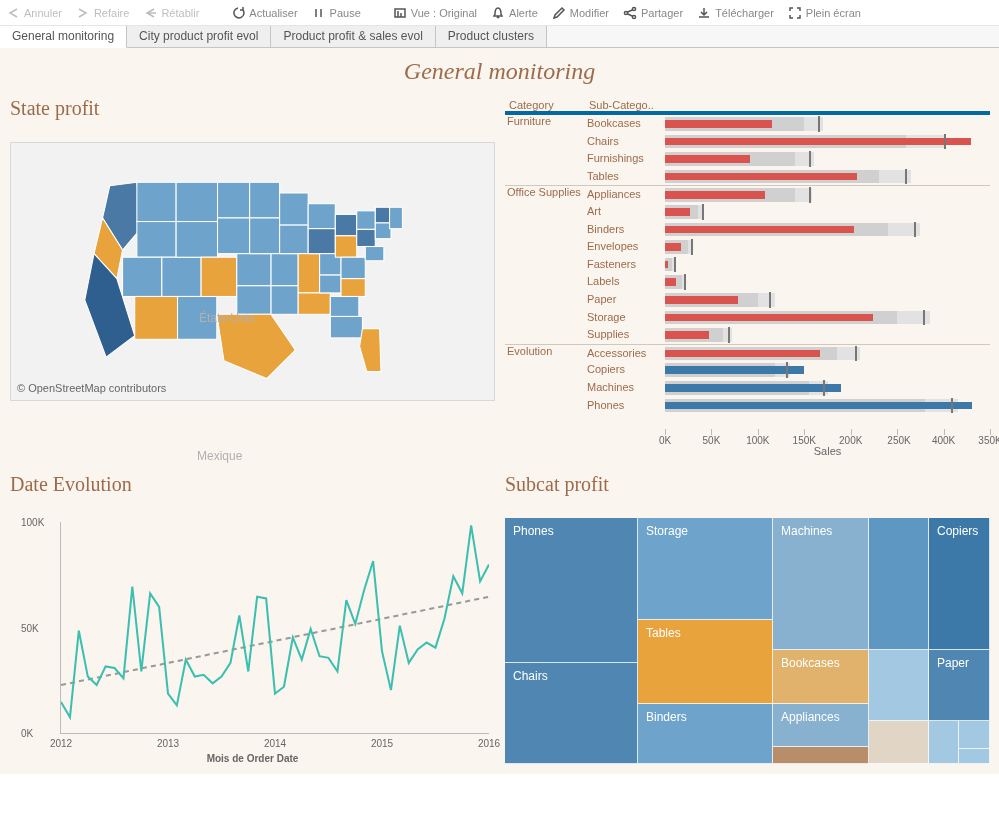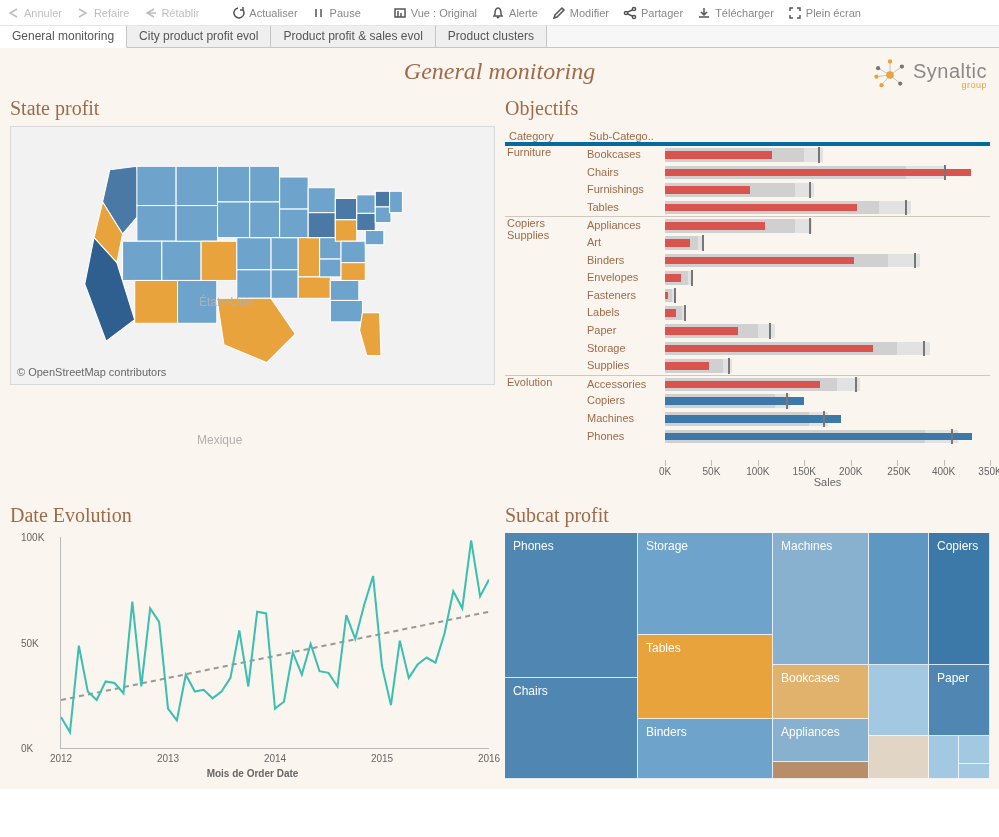--- a/index.html
+++ b/index.html
@@ -94,21 +94,21 @@
     letter-spacing: .5px;
   }
   .brand svg { width: 34px; height: 34px; }
 
   .grid {
     display: grid;
     grid-template-columns: 485px 485px;
     grid-template-rows: auto auto;
     gap: 10px;
   }
-  .card { display: flex; flex-direction: column; }
+  .card { display: flex; flex-direction: column; gap: 16px; }
   .card-title {
     font-family: Georgia, "Times New Roman", serif;
     font-size: 20px;
     color: var(--type-brown);
     margin: 2px 0 6px 0;
   }
 
   
   .map-frame {
     position: relative;
@@ -260,38 +260,20 @@
 </div>
 
 <div class="tab-strip" id="tab-strip">
     <div class="tab active">General monitoring</div>
     <div class="tab">City product profit evol</div>
     <div class="tab">Product profit &amp; sales evol</div>
     <div class="tab">Product clusters</div>
   </div>
 
 <div class="dash">
-  <div class="brand">
-    <svg viewBox="0 0 40 40">
-      <g stroke="#bbb" stroke-width="1">
-          <path d="M20 20 L6 12 M20 20 L34 10 M20 20 L10 32 M20 20 L32 30 M20 20 L20 4 M20 20 L4 22"></path>
-        </g>
-      <circle cx="20" cy="20" r="4.5" fill="#e8a33d"></circle>
-      <circle cx="6" cy="12" r="2.5" fill="#777"></circle>
-      <circle cx="34" cy="10" r="2.5" fill="#777"></circle>
-      <circle cx="10" cy="32" r="2.5" fill="#e8a33d"></circle>
-      <circle cx="32" cy="30" r="2.5" fill="#777"></circle>
-      <circle cx="20" cy="4" r="2.5" fill="#e8a33d"></circle>
-      <circle cx="4" cy="22" r="2.5" fill="#e8a33d"></circle>
-    </svg>
-    <div>
-      <span>Synaltic</span>
-      <div style="font-size:9px;color:#e8a33d;text-align:right;margin-top:-3px">group</div>
-    </div>
-  </div>
 
   <div class="dash-title">General monitoring</div>
 
   <div class="grid">
 
     <div class="card">
       <div class="card-title">State profit</div>
       <div class="map-frame">
         <svg class="usmap" viewBox="0 0 480 360">
           <rect x="0" y="0" width="480" height="360" fill="#f2f2f2"></rect>
@@ -347,28 +329,27 @@
             <rect x="432" y="90" width="18" height="30" fill="#6ea3cc"></rect>
           </g>
         </svg>
         <div class="map-label-us">États-Unis</div>
         <div class="map-label-mx">Mexique</div>
         <div class="map-note">© OpenStreetMap contributors</div>
       </div>
     </div>
 
     <div class="card">
-      <div class="card-title">Objectifs</div>
       <div class="objectifs">
         <div class="obj-head" style="grid-column:1">Category</div>
         <div class="obj-head" style="grid-column:2">Sub-Catego..</div>
         <div class="obj-head" style="grid-column:3"></div>
         <div class="obj-col-cat" id="obj-cats">
             <div class="obj-cat-label" style="height: 70.4px; border-top: none;">Furniture</div>
-            <div class="obj-cat-label" style="height: 158.4px;">Copiers Supplies</div>
+            <div class="obj-cat-label" style="height: 158.4px;">Office Supplies</div>
             <div class="obj-cat-label" style="height: 70.4px;">Evolution</div>
           </div>
         <div class="obj-col-sub" id="obj-subs">
             <div class="obj-sub-label">Bookcases</div>
             <div class="obj-sub-label">Chairs</div>
             <div class="obj-sub-label">Furnishings</div>
             <div class="obj-sub-label">Tables</div>
             <div class="obj-sub-label obj-group-sep">Appliances</div>
             <div class="obj-sub-label">Art</div>
             <div class="obj-sub-label">Binders</div>

